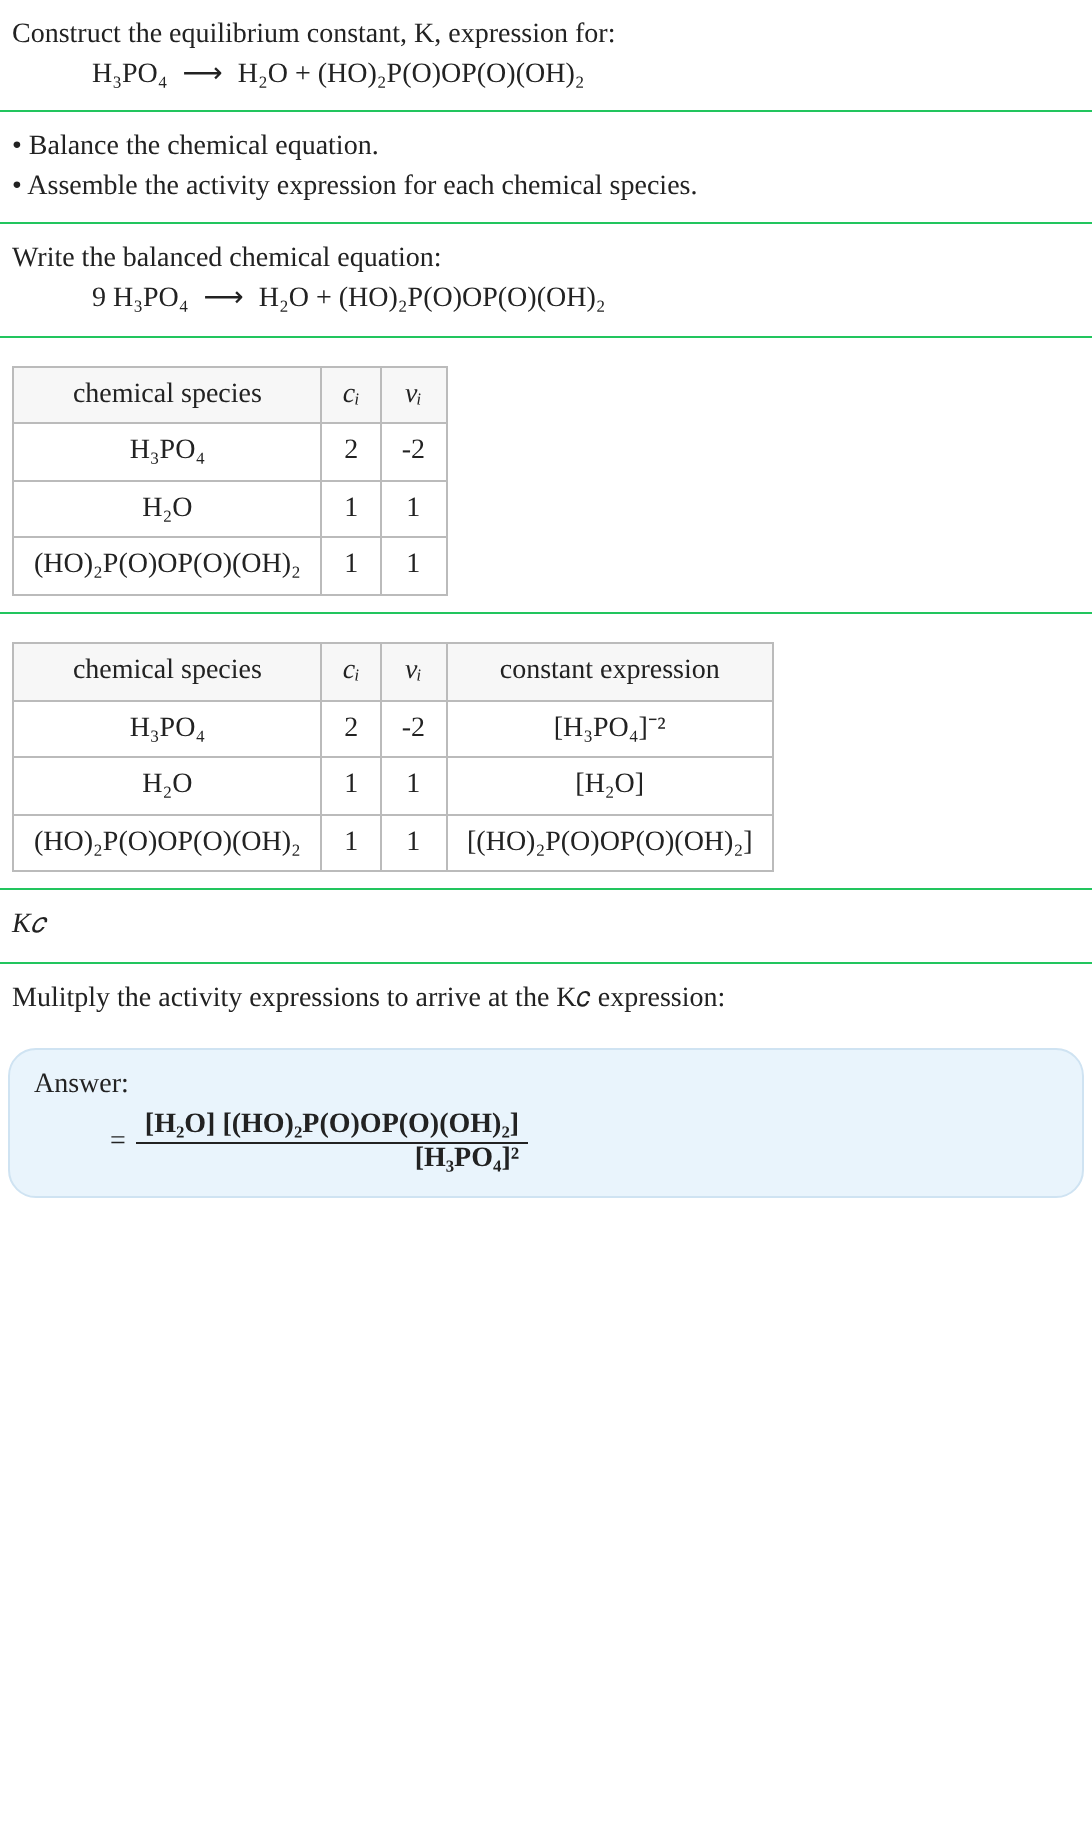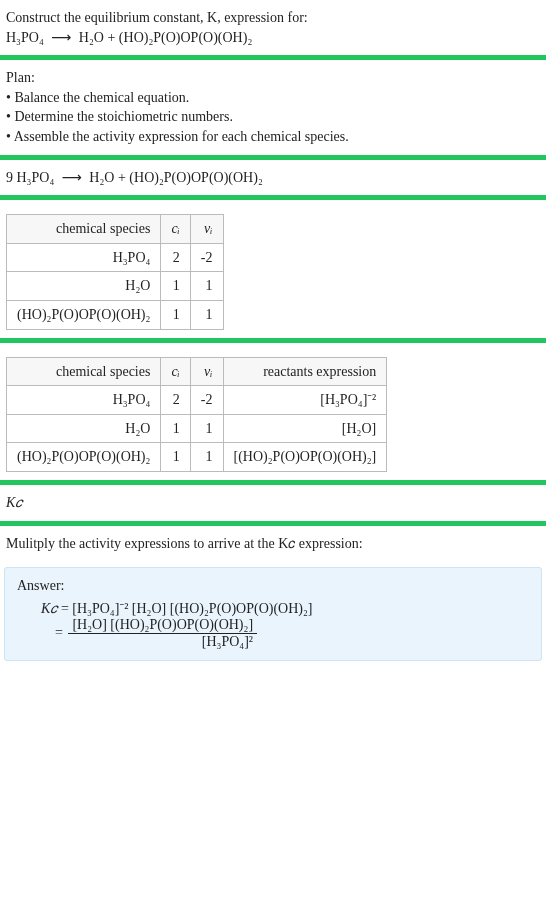--- a/index.html
+++ b/index.html
@@ -7,77 +7,77 @@
     margin: 0;
     padding: 0;
     font-family: Georgia, 'Times New Roman', serif;
     font-size: 14px;
     color: #222;
     background: #fff;
     width: 546px;
   }
   .section {
     padding: 8px 6px;
-    border-bottom: 5px solid #22c55e;
+    border-bottom: 1px solid #22c55e;
     line-height: 1.4;
   }
   .section.no-border { border-bottom: none; }
-  .formula-line { white-space: nowrap; }
+  .formula-line { white-space: nowrap; margin-left: 40px; }
   .arrow { display:inline-block; margin: 0 4px; }
   table.data {
     border-collapse: collapse;
     margin-top: 6px;
   }
   table.data th, table.data td {
     border: 1px solid #bbb;
     padding: 4px 10px;
-    text-align: right;
+    text-align: center;
     font-weight: normal;
     vertical-align: middle;
   }
   table.data th { background: #f7f7f7; }
   .species { text-align: left; white-space: nowrap; }
   .italic { font-style: italic; }
   .answer {
     background: #e9f4fc;
     border: 1px solid #cfe3f2;
-    border-radius: 3px;
+    border-radius: 14px;
     padding: 10px 12px;
     margin: 6px 4px 10px 4px;
   }
   .frac {
     display: inline-block;
     vertical-align: middle;
     text-align: center;
     margin: 0 2px;
+    font-weight: bold;
   }
   .frac .num { display:block; border-bottom: 1px solid #222; padding: 0 4px; }
   .frac .den { display:block; padding: 0 4px; text-align: right; }
   .kc-line { white-space: nowrap; }
 </style>
 </head>
 <body>
 
 <div class="section">
   <div>Construct the equilibrium constant, K, expression for:</div>
   <div class="formula-line">
     <span>H₃PO₄</span>
     <span class="arrow">⟶</span>
     <span>H₂O + (HO)₂P(O)OP(O)(OH)₂</span>
   </div>
 </div>
 
 <div class="section">
-  <div>Plan:</div>
   <div>• Balance the chemical equation.</div>
-  <div>• Determine the stoichiometric numbers.</div>
   <div>• Assemble the activity expression for each chemical species.</div>
 </div>
 
 <div class="section">
+  <div>Write the balanced chemical equation:</div>
   <div class="formula-line">
     <span>9 H₃PO₄</span>
     <span class="arrow">⟶</span>
     <span>H₂O + (HO)₂P(O)OP(O)(OH)₂</span>
   </div>
 </div>
 
 <div class="section">
   <table class="data">
     <tbody>
@@ -105,21 +105,21 @@
     </table>
 </div>
 
 <div class="section">
   <table class="data">
     <tbody>
         <tr>
       <th class="species">chemical species</th>
       <th class="italic">cᵢ</th>
       <th class="italic">νᵢ</th>
-      <th>reactants expression</th>
+      <th>constant expression</th>
     </tr>
     <tr>
       <td class="species">H₃PO₄</td>
       <td>2</td>
       <td>-2</td>
       <td>[H₃PO₄]⁻²</td>
     </tr>
     <tr>
       <td class="species">H₂O</td>
       <td>1</td>
@@ -140,24 +140,20 @@
   <div class="italic">K𝑐</div>
 </div>
 
 <div class="section no-border">
   <div>Mulitply the activity expressions to arrive at the K𝑐 expression:</div>
 </div>
 
 <div class="answer">
   <div>Answer:</div>
   <div style="padding-left:24px; margin-top:4px;">
-    <div class="kc-line">
-      <span class="italic">K𝑐</span>
-      <span>= [H₃PO₄]⁻² [H₂O] [(HO)₂P(O)OP(O)(OH)₂]</span>
-    </div>
     <div class="kc-line" style="padding-left:14px;">
       <span>=</span>
       <span class="frac">
         <span class="num">[H₂O] [(HO)₂P(O)OP(O)(OH)₂]</span>
         <span class="den">[H₃PO₄]²</span>
       </span>
     </div>
   </div>
 </div>
 

